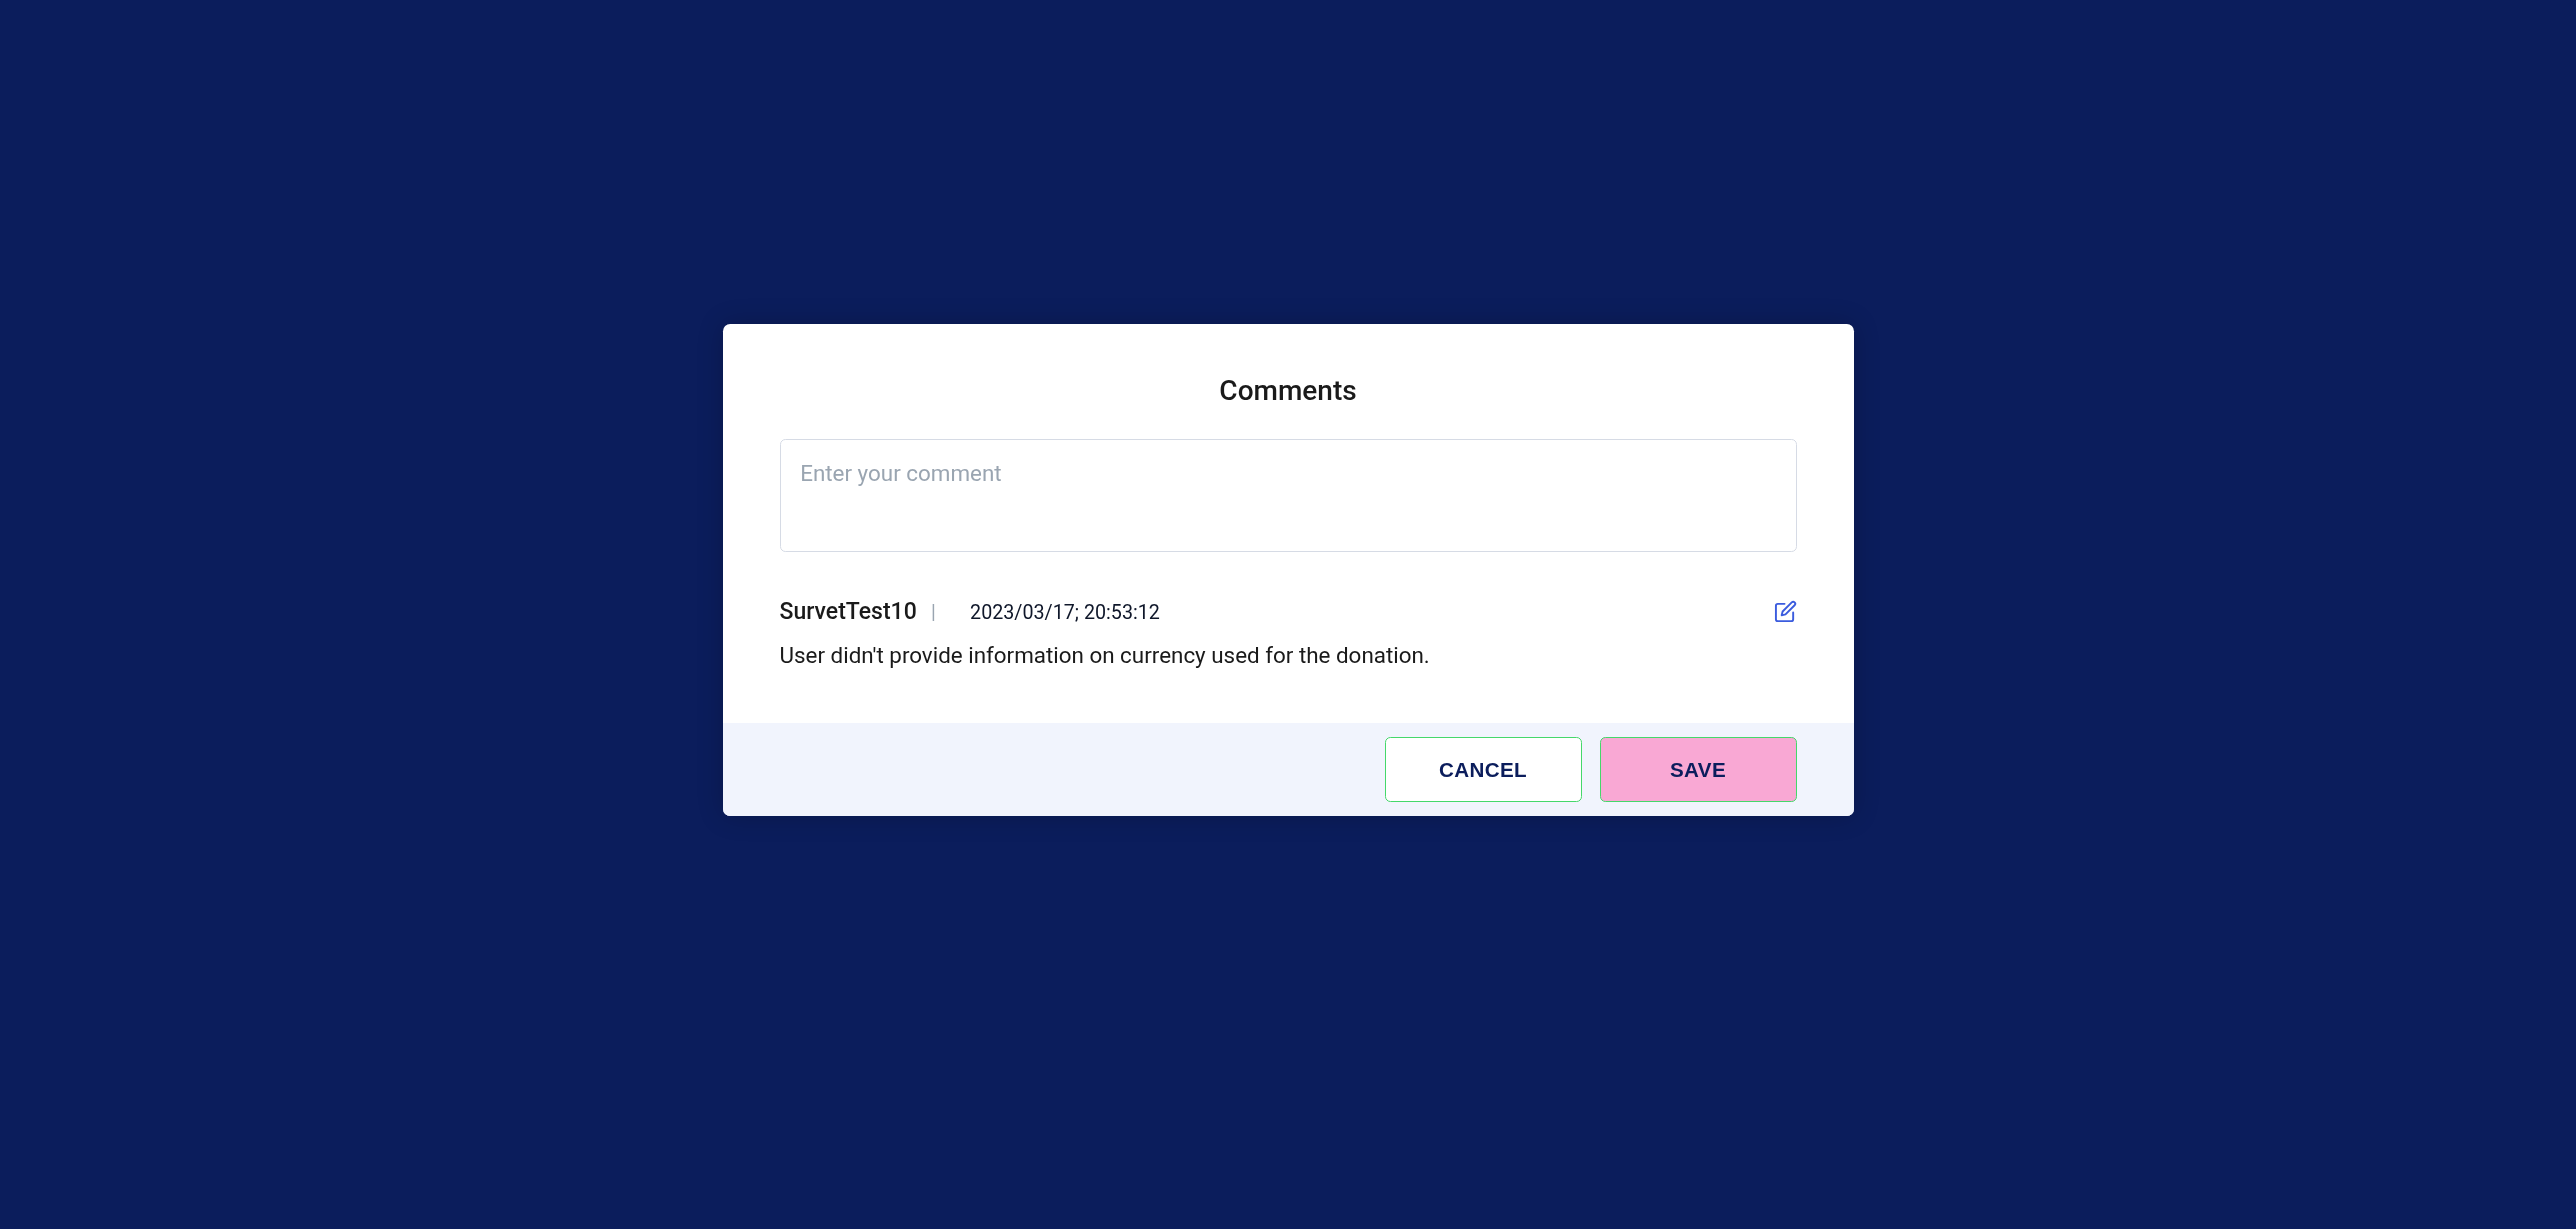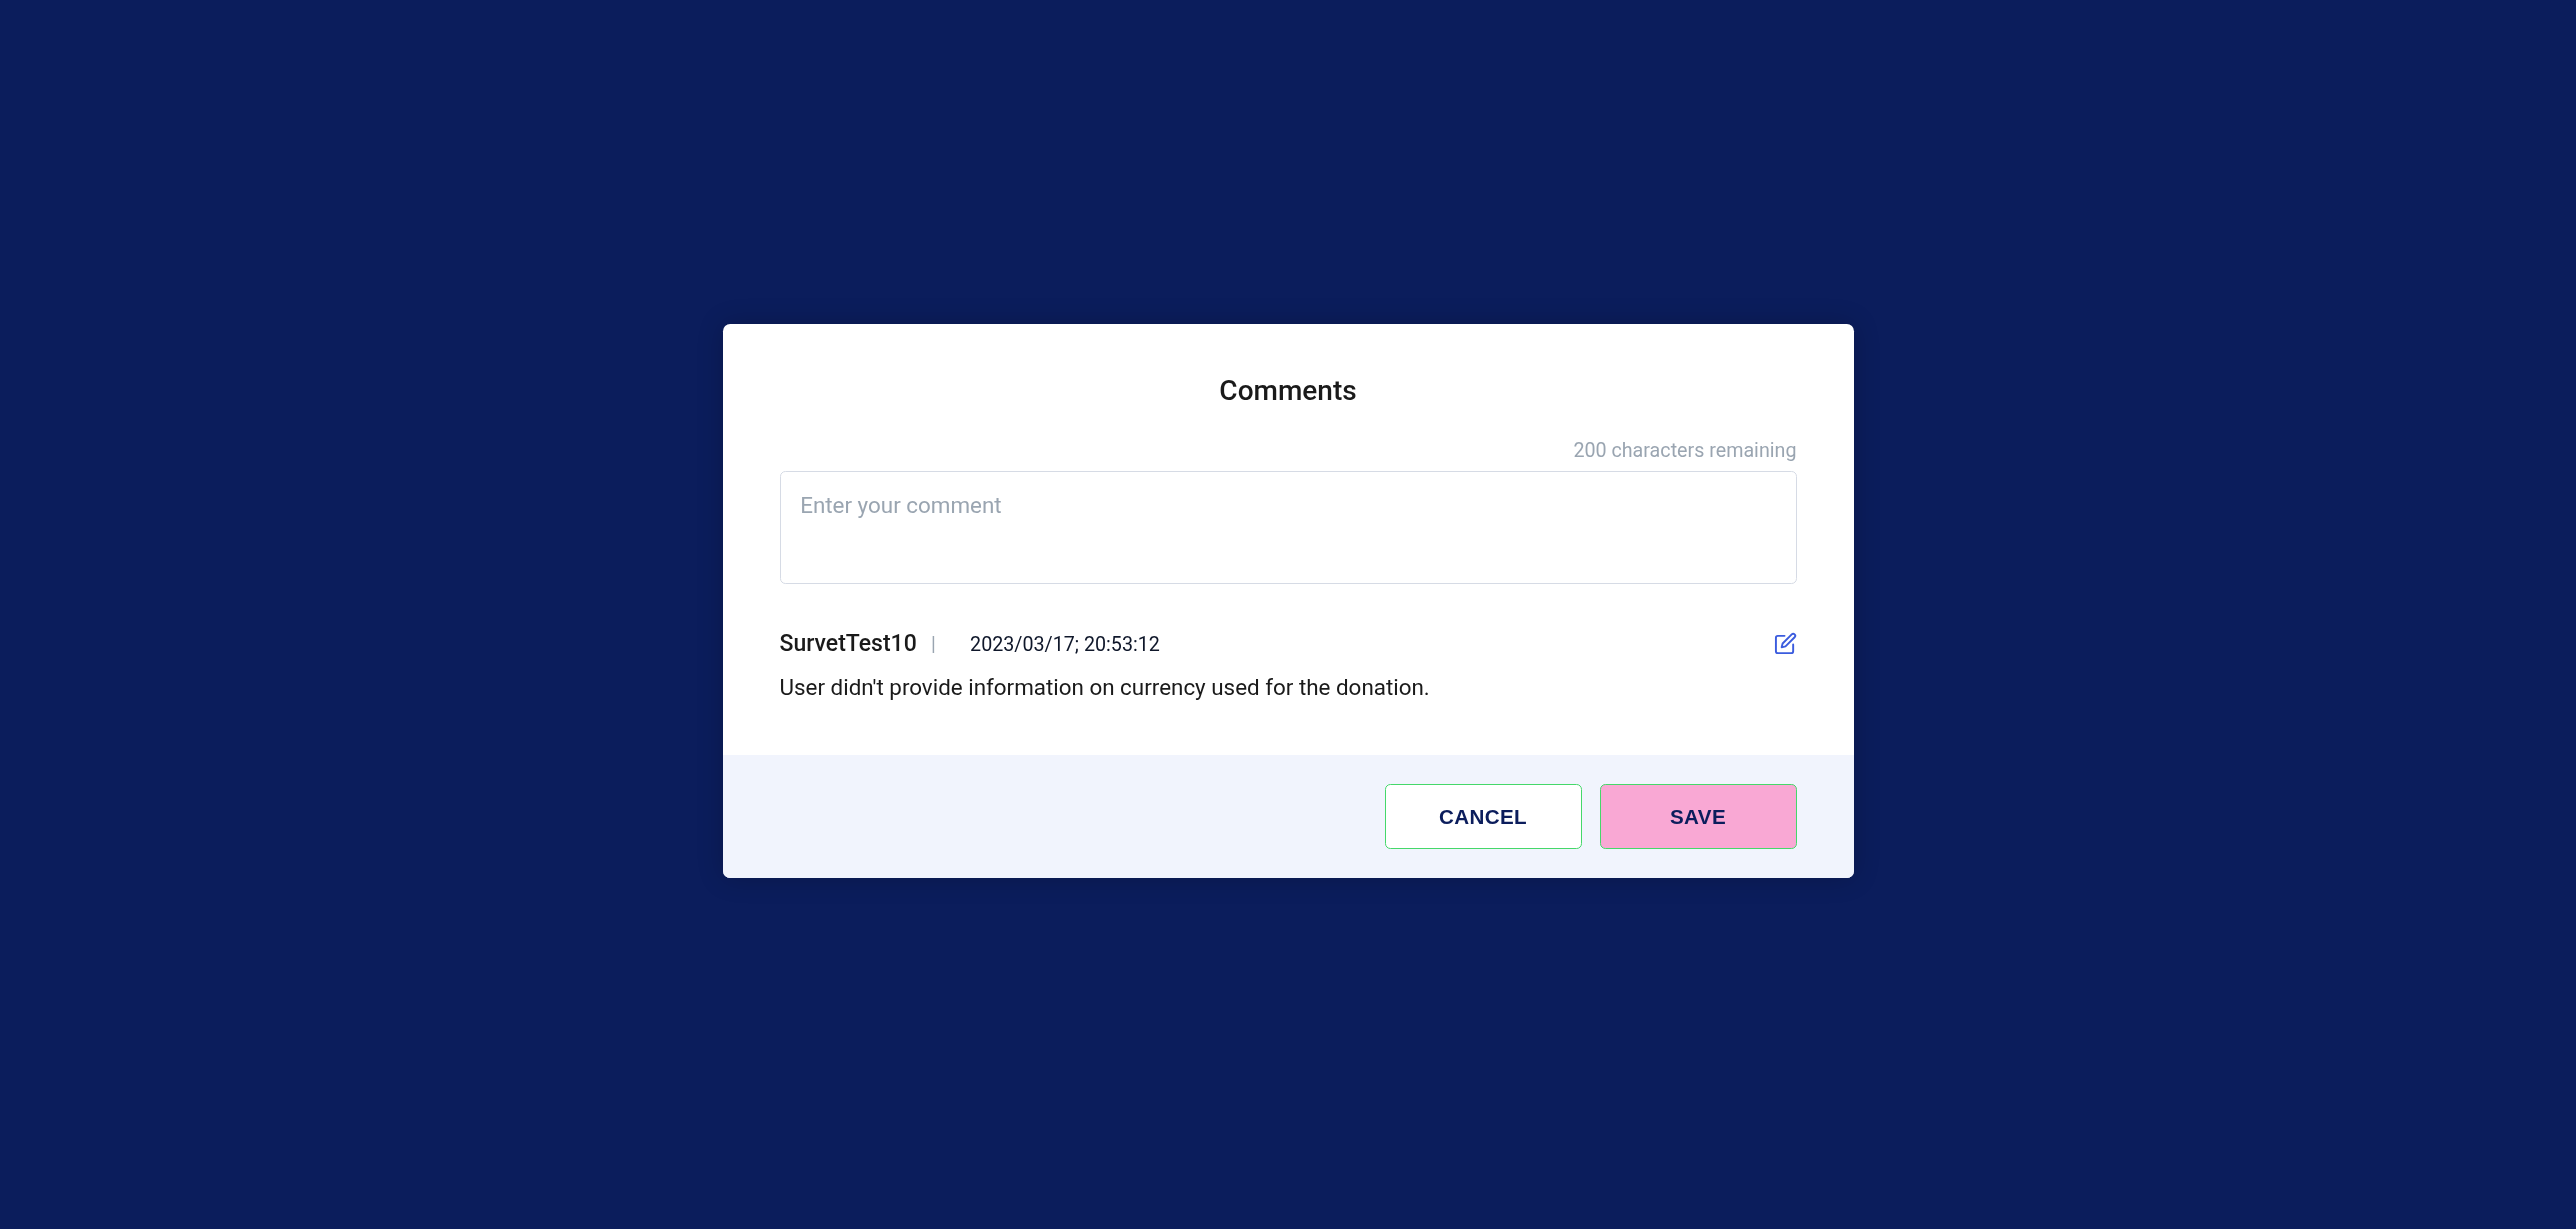--- a/index.html
+++ b/index.html
@@ -108,21 +108,21 @@
     }
 
     .comment-body {
       font-size: 22.4px;
       color: #1a1a1a;
       line-height: 1.5;
     }
 
     .modal-footer {
       background-color: #f1f4fd;
-      padding: 29px 57px;
+      padding: 14px 57px;
       display: flex;
       justify-content: flex-end;
       gap: 18px;
     }
 
     .btn {
       padding: 19.7px 43px;
       border-radius: 5.4px;
       font-size: 20.6px;
       font-weight: 700;
@@ -144,21 +144,20 @@
       color: #0b1d5c;
     }
   </style>
 </head>
 <body>
 
 <div class="modal">
   <div class="modal-content">
     <h2 class="modal-title">Comments</h2>
     
-    <div class="char-counter">200 characters remaining</div>
     
     <textarea class="comment-input" placeholder="Enter your comment" style=""></textarea>
     
     <div class="existing-comment">
       <div class="comment-header">
         <div class="comment-meta">
           <span class="comment-author">SurvetTest10</span>
           <span class="comment-separator">|</span>
           <span class="comment-date">2023/03/17; 20:53:12</span>
         </div>

